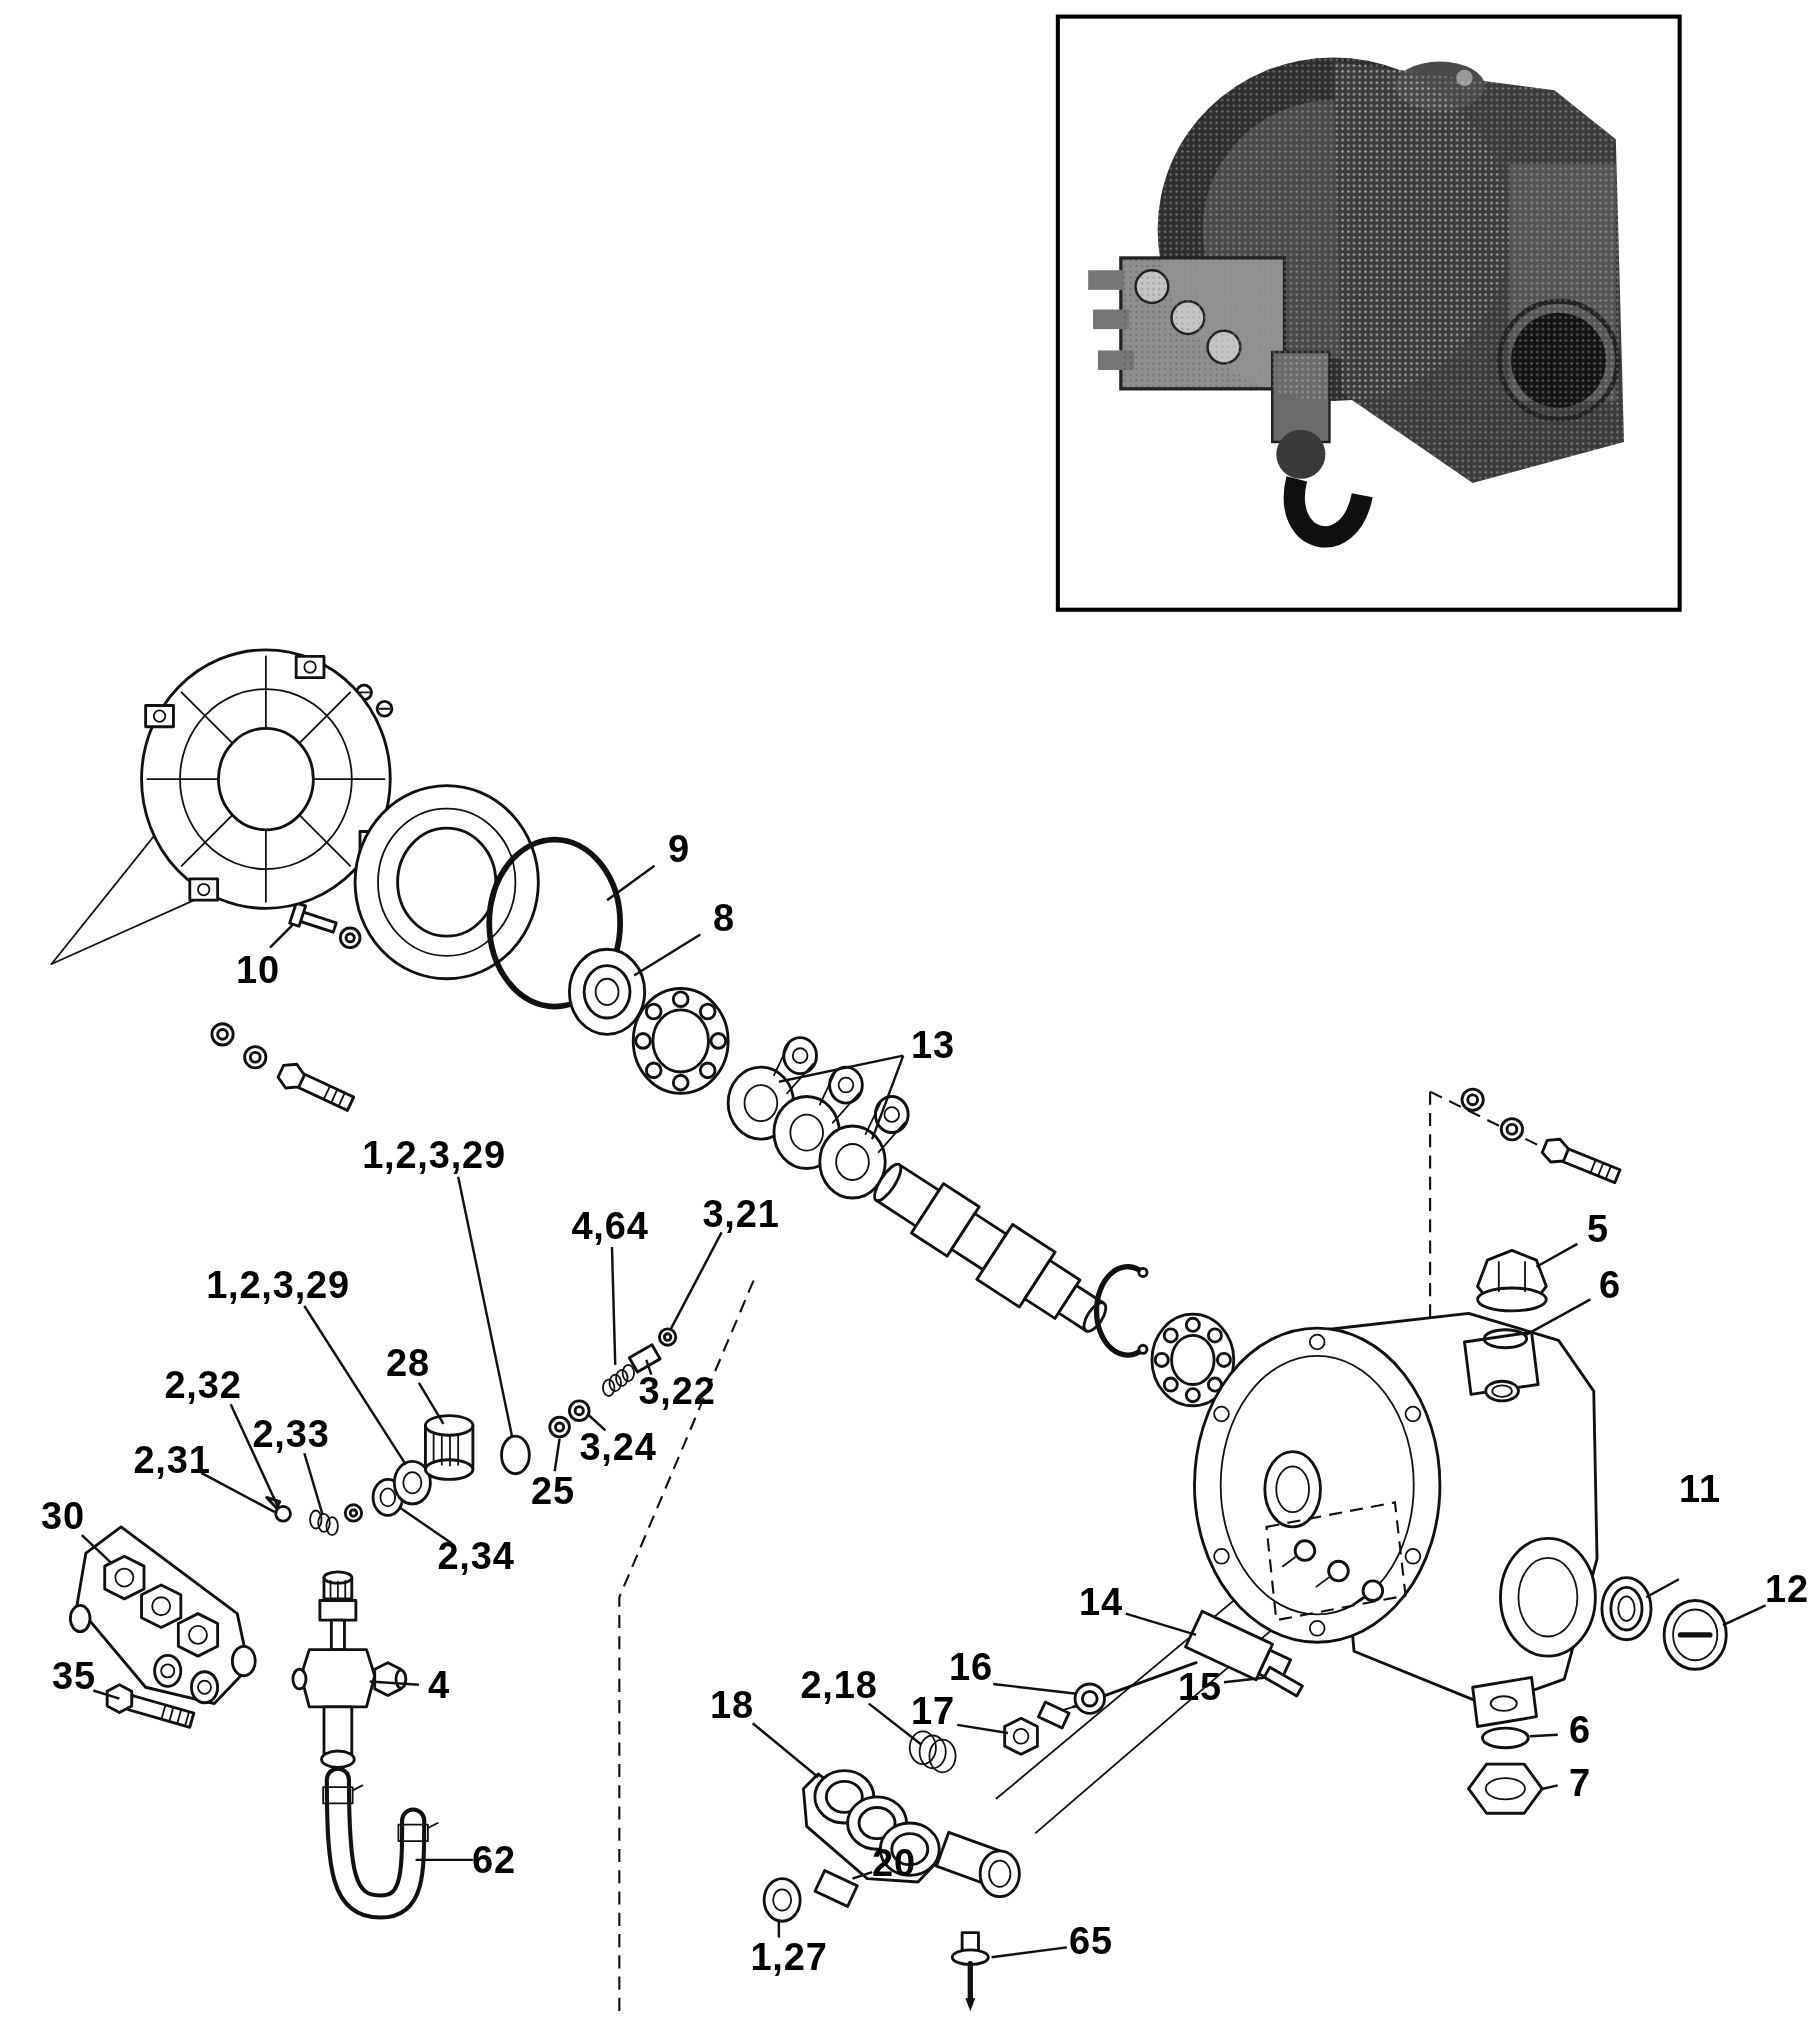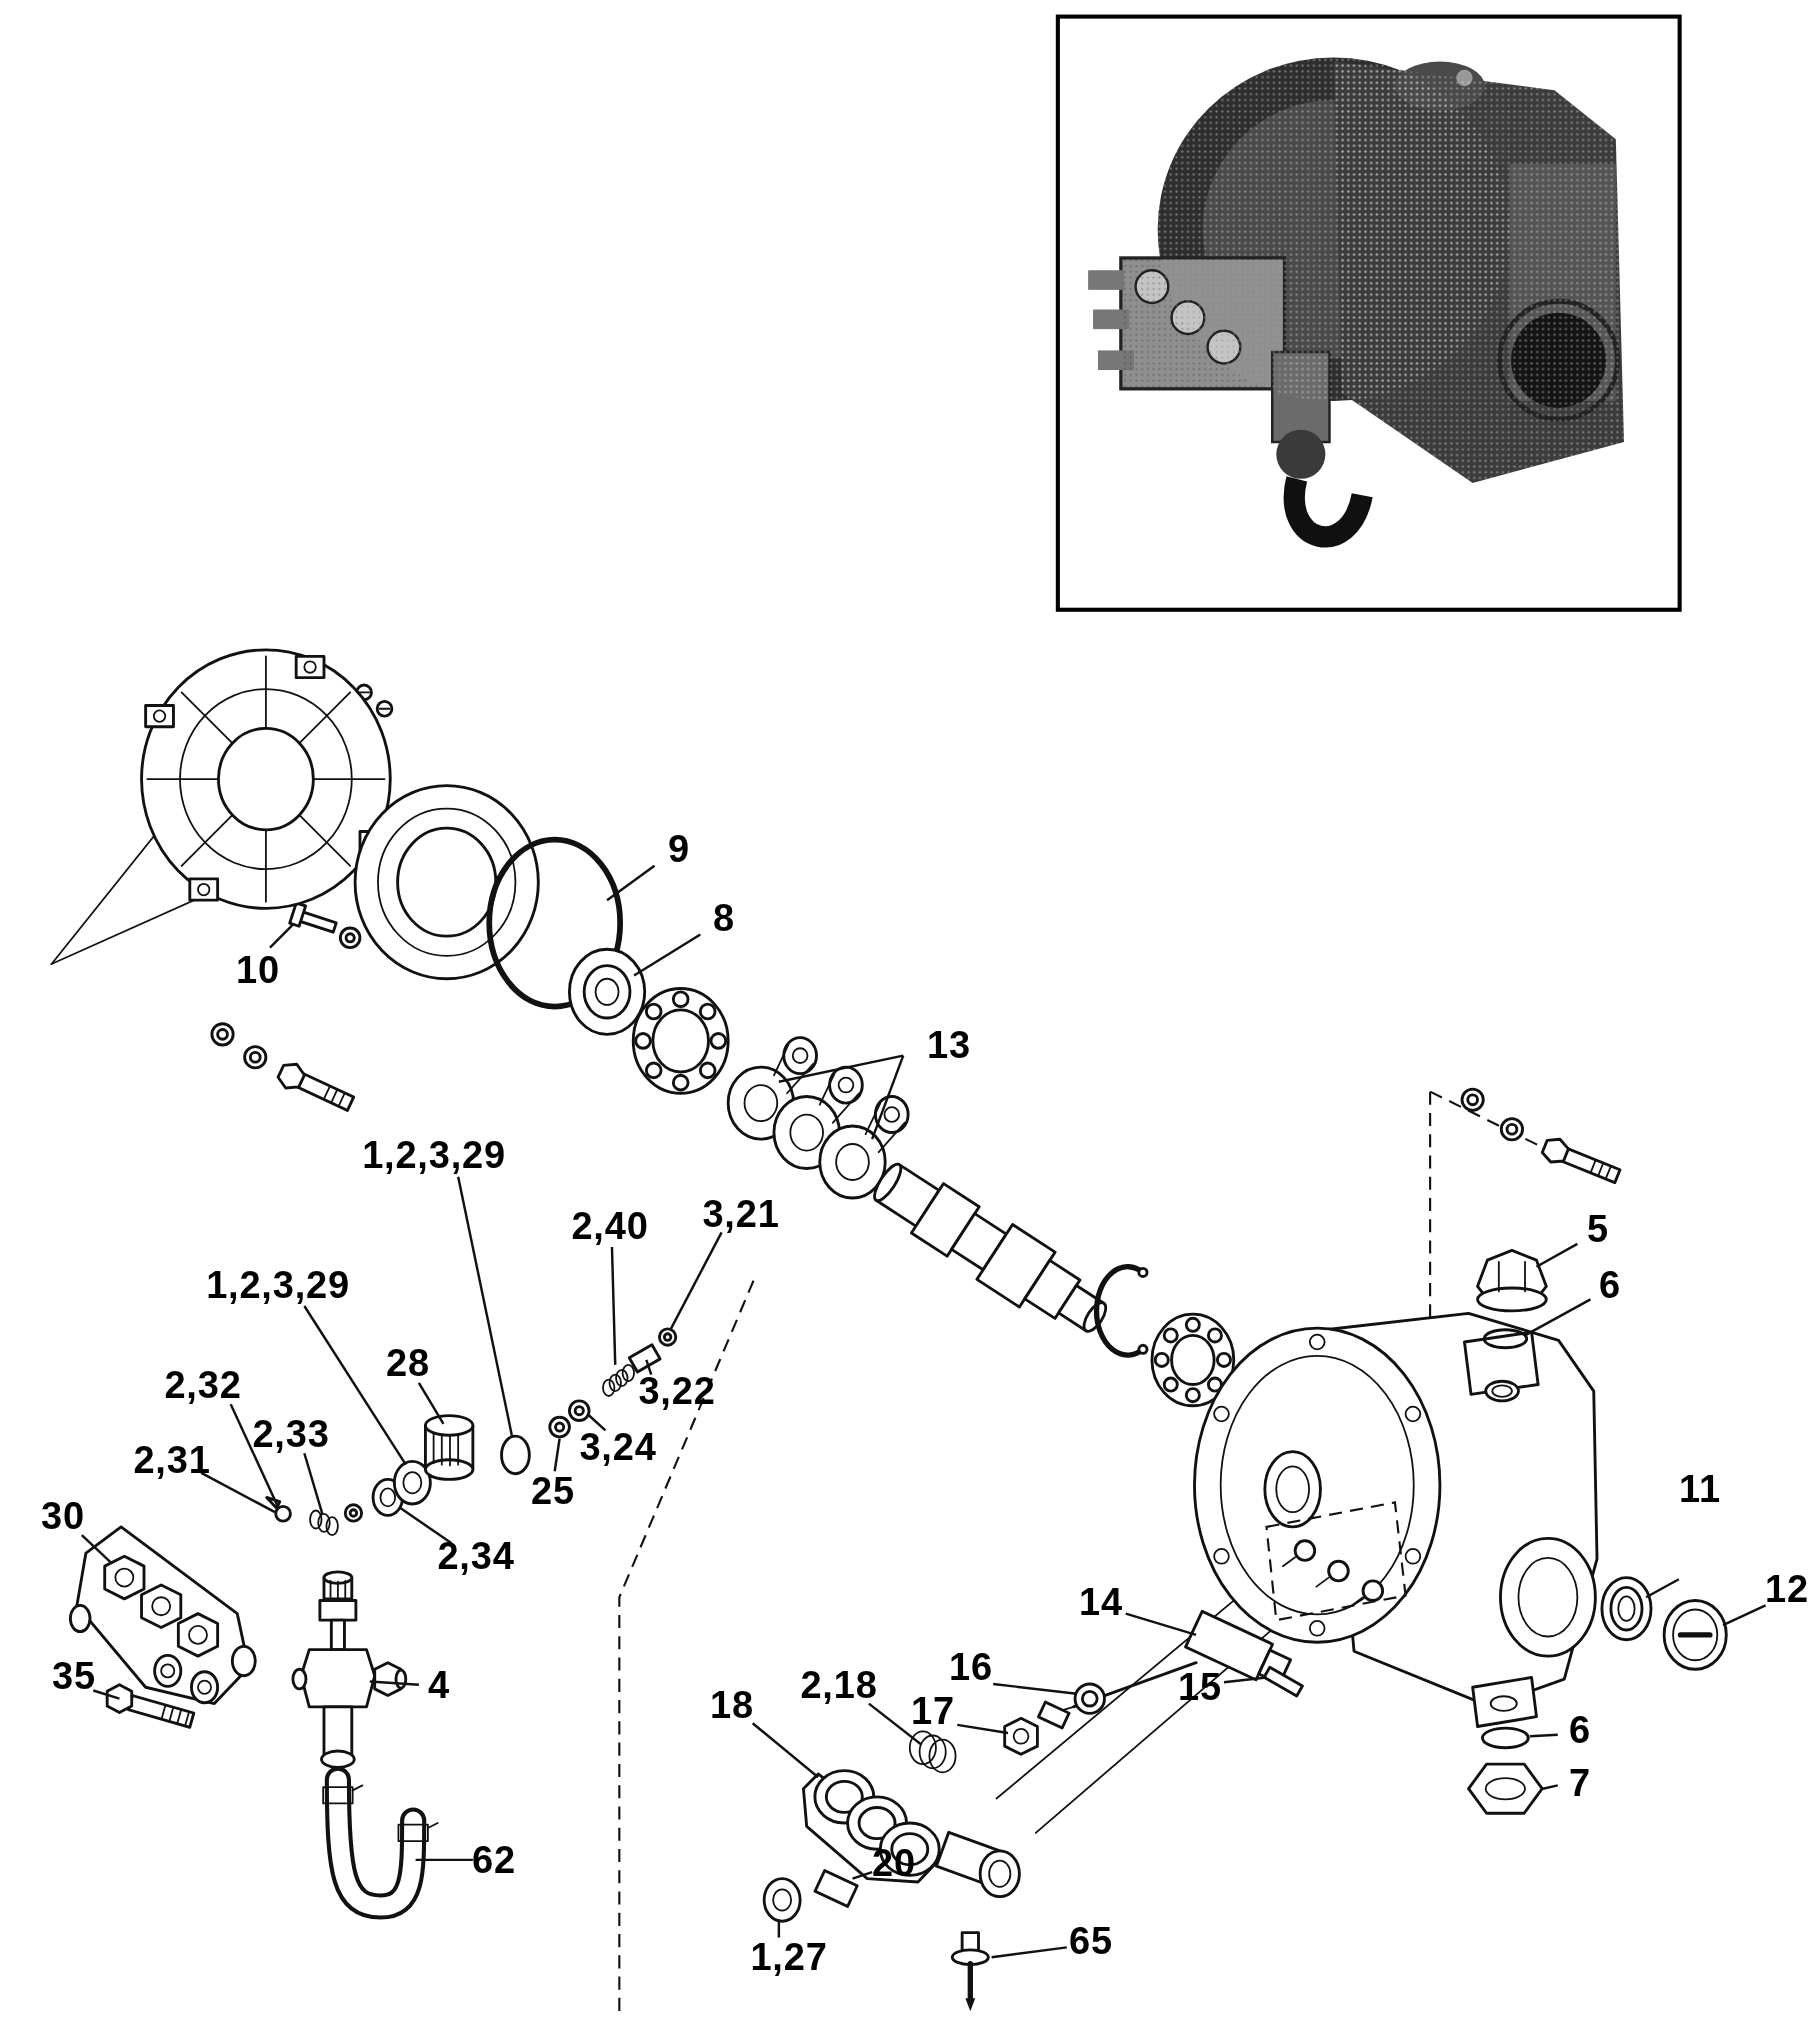--- a/index.html
+++ b/index.html
@@ -448,23 +448,23 @@
         <line x1="1066" y1="2288" x2="1042" y2="2296" class="ldr"></line>
         <line x1="952" y1="2368" x2="952" y2="2346" class="ldr"></line>
         <line x1="1304" y1="2380" x2="1212" y2="2392" class="ldr"></line>
       </g>
 </svg>
 
 <div class="callout-layer">
       <div class="callout" style="left: 679px; top: 849px;">9</div>
       <div class="callout" style="left: 724px; top: 918px;">8</div>
       <div class="callout" style="left: 258px; top: 970px;">10</div>
-      <div class="callout" style="left: 933px; top: 1045px; margin-left: 16px;">13</div>
+      <div class="callout" style="left: 933px; top: 1045px;">13</div>
       <div class="callout" style="left: 434px; top: 1155px;">1,2,3,29</div>
-      <div class="callout" style="left: 610px; top: 1226px;">2,40</div>
+      <div class="callout" style="left: 610px; top: 1226px;">4,64</div>
       <div class="callout" style="left: 741px; top: 1214px;">3,21</div>
       <div class="callout" style="left: 278px; top: 1285px;">1,2,3,29</div>
       <div class="callout" style="left: 408px; top: 1363px;">28</div>
       <div class="callout" style="left: 665px; top: 1391px; margin-left: 12px;">3,22</div>
       <div class="callout" style="left: 618px; top: 1447px;">3,24</div>
       <div class="callout" style="left: 553px; top: 1491px;">25</div>
       <div class="callout" style="left: 203px; top: 1385px;">2,32</div>
       <div class="callout" style="left: 291px; top: 1434px;">2,33</div>
       <div class="callout" style="left: 172px; top: 1460px;">2,31</div>
       <div class="callout" style="left: 63px; top: 1516px;">30</div>

